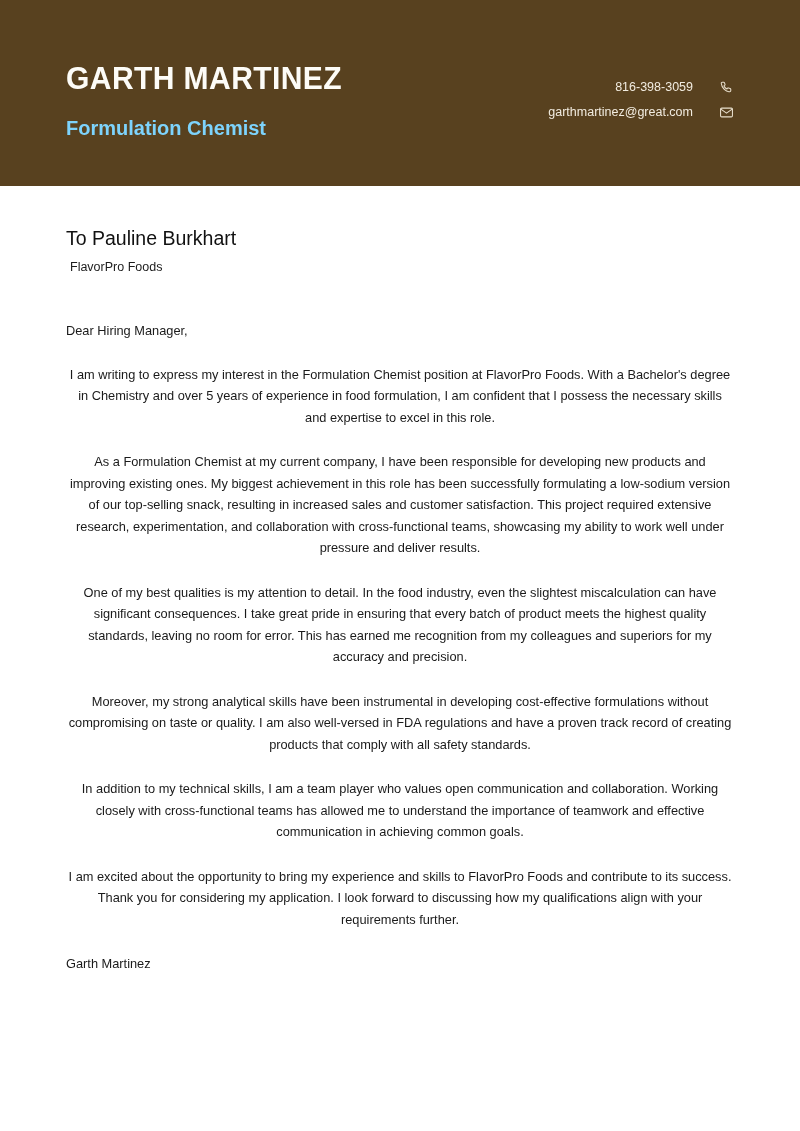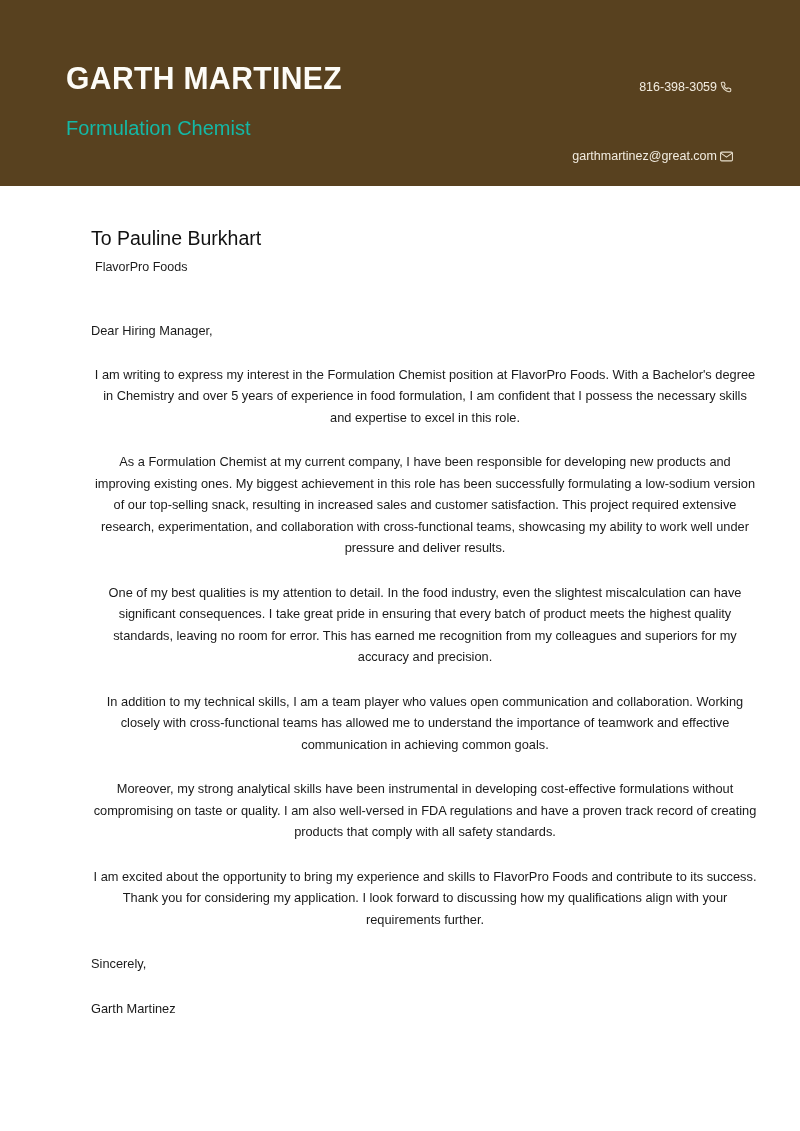--- a/index.html
+++ b/index.html
@@ -49,42 +49,41 @@
     color: #fdfcf7;
     line-height: 1.1;
     margin: 0;
     white-space: nowrap;
     transform: scaleX(0.97);
     transform-origin: left center;
   }
 
   .job-title {
     font-size: 20px;
-    font-weight: normal;
-    color: #14b8a6;
+    font-weight: bold;
+    color: #7dd3fc;
     line-height: 1.2;
     margin: 0;
     padding-top: 20px;
     white-space: nowrap;
   }
 
   .header-right {
     display: flex;
     flex-direction: column;
     align-items: flex-end;
     gap: 10px;
     padding-top: 14px;
   }
 
   .contact-row {
     display: flex;
     align-items: center;
     justify-content: center;
-    gap: 2px;
-    margin-top: 44px;
+    gap: 26px;
   }
 
   .contact-text {
     font-size: 12.5px;
     color: #f2ece0;
     line-height: 1;
     white-space: nowrap;
   }
 
   .contact-icon {
@@ -94,21 +93,21 @@
     display: inline-flex;
     align-items: center;
     justify-content: center;
     color: #e8dfcd;
   }
   .contact-icon svg { display: block; }
 
   
   .body-wrap {
     box-sizing: border-box;
-    padding: 40px 66px 0 91px;
+    padding: 40px 66px 0 66px;
   }
 
   .recipient-block {
     margin-bottom: 44px;
   }
 
   .recipient-name {
     font-size: 19.5px;
     font-weight: normal;
     color: #111111;
@@ -198,23 +197,22 @@
       <div class="recipient-name">To Pauline Burkhart</div>
       <div class="recipient-company">FlavorPro Foods</div>
     </div>
 
     <div class="salutation">Dear Hiring Manager,</div>
 
     <div class="letter-body">
       <p>I am writing to express my interest in the Formulation Chemist position at FlavorPro Foods. With a Bachelor's degree in Chemistry and over 5 years of experience in food formulation, I am confident that I possess the necessary skills and expertise to excel in this role.</p>
       <p>As a Formulation Chemist at my current company, I have been responsible for developing new products and improving existing ones. My biggest achievement in this role has been successfully formulating a low-sodium version of our top-selling snack, resulting in increased sales and customer satisfaction. This project required extensive research, experimentation, and collaboration with cross-functional teams, showcasing my ability to work well under pressure and deliver results.</p>
       <p>One of my best qualities is my attention to detail. In the food industry, even the slightest miscalculation can have significant consequences. I take great pride in ensuring that every batch of product meets the highest quality standards, leaving no room for error. This has earned me recognition from my colleagues and superiors for my accuracy and precision.</p>
+      <p>Moreover, my strong analytical skills have been instrumental in developing cost-effective formulations without compromising on taste or quality. I am also well-versed in FDA regulations and have a proven track record of creating products that comply with all safety standards.</p>
       <p>In addition to my technical skills, I am a team player who values open communication and collaboration. Working closely with cross-functional teams has allowed me to understand the importance of teamwork and effective communication in achieving common goals.</p>
-      <p>Moreover, my strong analytical skills have been instrumental in developing cost-effective formulations without compromising on taste or quality. I am also well-versed in FDA regulations and have a proven track record of creating products that comply with all safety standards.</p>
       <p>I am excited about the opportunity to bring my experience and skills to FlavorPro Foods and contribute to its success. Thank you for considering my application. I look forward to discussing how my qualifications align with your requirements further.</p>
     </div>
 
-    <div class="closing">Sincerely,</div>
 
     <div class="signature">Garth Martinez</div>
 
   </div>
 </div>
 
 </body></html>

